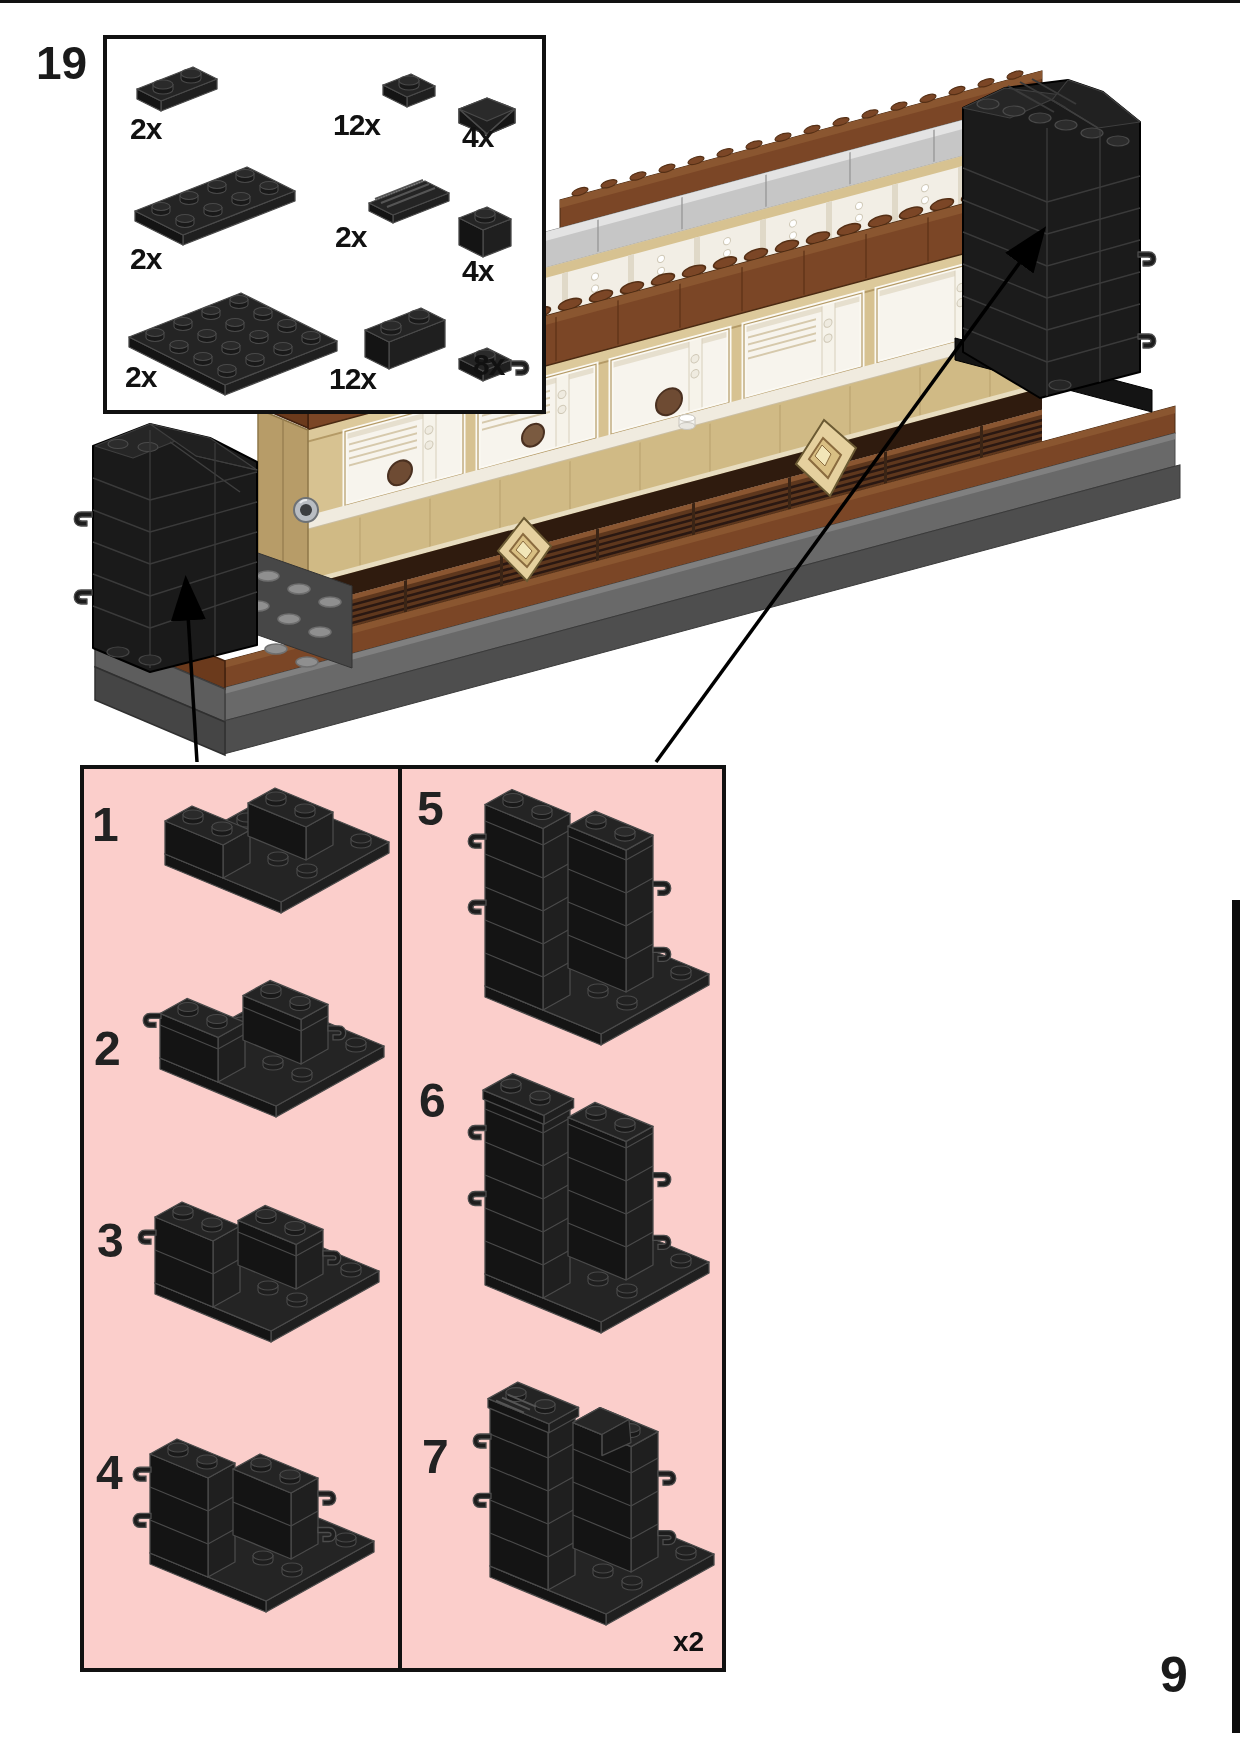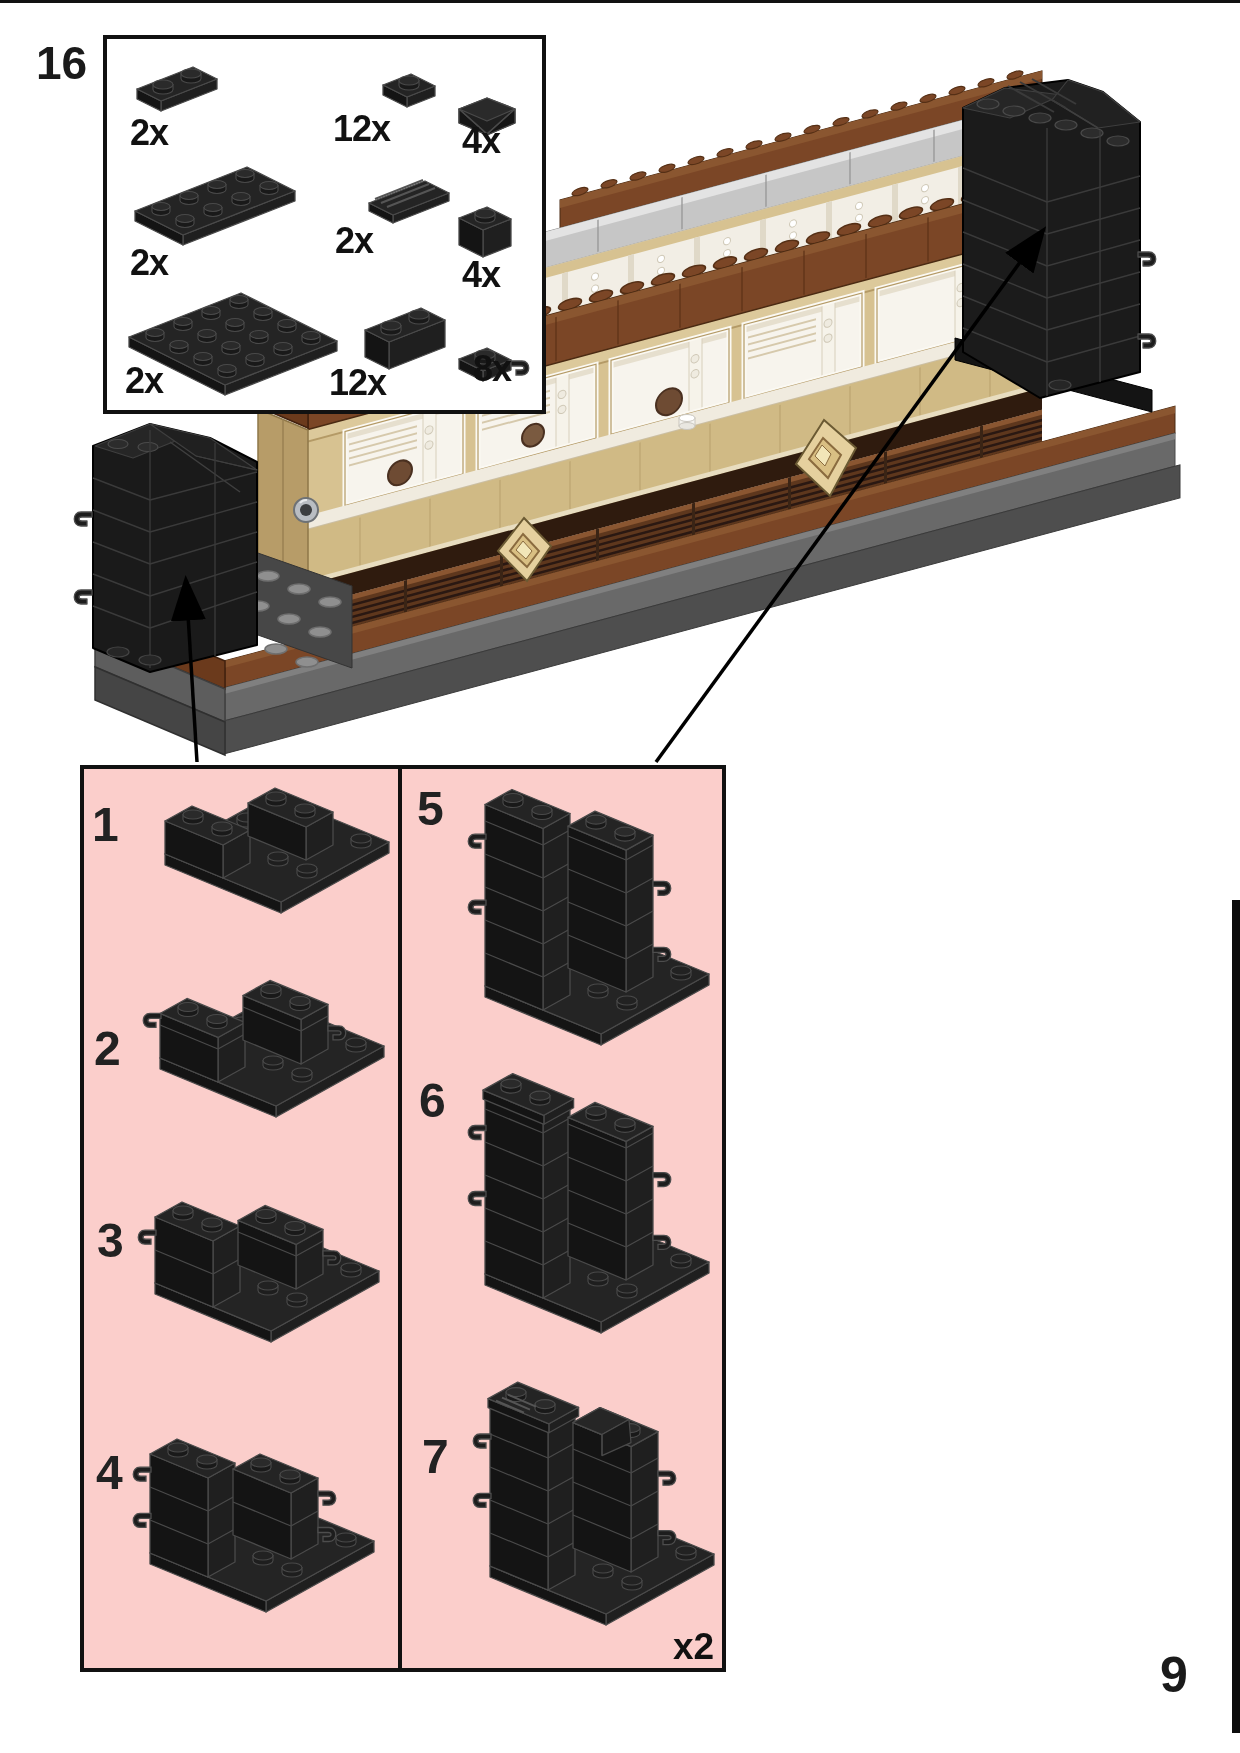--- a/index.html
+++ b/index.html
@@ -8,28 +8,28 @@
   .lbl{position:absolute;color:#1a1a1a;font-weight:bold;line-height:1;}
   #step-number{left:36px;top:40px;font-size:46px;}
   #page-number{left:1160px;top:1650px;font-size:50px;}
   #top-rule{position:absolute;left:0;top:0;width:1240px;height:3px;background:#111;}
   #edge-bar{position:absolute;left:1232px;top:900px;width:8px;height:833px;background:#0c0c0c;}
   #model-svg{position:absolute;left:0;top:0;}
   
   #parts-box{position:absolute;left:103px;top:35px;width:443px;height:379px;
              background:#ffffff;border:4px solid #111;box-sizing:border-box;}
   #parts-box svg{position:absolute;left:0;top:0;}
-  .count{position:absolute;font-size:36px;font-weight:bold;color:#111;letter-spacing:-1px;}
+  .count{position:absolute;font-size:30px;font-weight:bold;color:#111;letter-spacing:-1px;}
   
   #sub-box{position:absolute;left:80px;top:765px;width:646px;height:907px;
            border:4px solid #111;box-sizing:border-box;}
   #sub-box svg{position:absolute;left:0;top:0;}
   #sub-divider{position:absolute;left:314px;top:-4px;width:4px;height:907px;background:#111;}
   .stepnum{position:absolute;font-size:48px;font-weight:bold;color:#222;}
-  #multiplier{position:absolute;left:589px;top:857px;font-size:37px;font-weight:bold;color:#111;}
+  #multiplier{position:absolute;left:589px;top:857px;font-size:28px;font-weight:bold;color:#111;}
 </style>
 </head>
 <body>
 
 <div id="page">
 
   <div id="top-rule"></div>
   <div id="edge-bar"></div>
 
   <svg id="model-svg" width="1240" height="1753" viewBox="0 0 1240 1753">
@@ -804,15 +804,15 @@
     <div class="stepnum" style="left:8px;top:28px;">1</div>
     <div class="stepnum" style="left:10px;top:252px;">2</div>
     <div class="stepnum" style="left:13px;top:444px;">3</div>
     <div class="stepnum" style="left:12px;top:676px;">4</div>
     <div class="stepnum" style="left:333px;top:12px;">5</div>
     <div class="stepnum" style="left:335px;top:304px;">6</div>
     <div class="stepnum" style="left:338px;top:660px;">7</div>
     <div id="multiplier">x2</div>
   </div>
 
-  <div id="step-number" class="lbl">16</div>
+  <div id="step-number" class="lbl">19</div>
   <div id="page-number" class="lbl">9</div>
 </div>
 
 </body></html>

